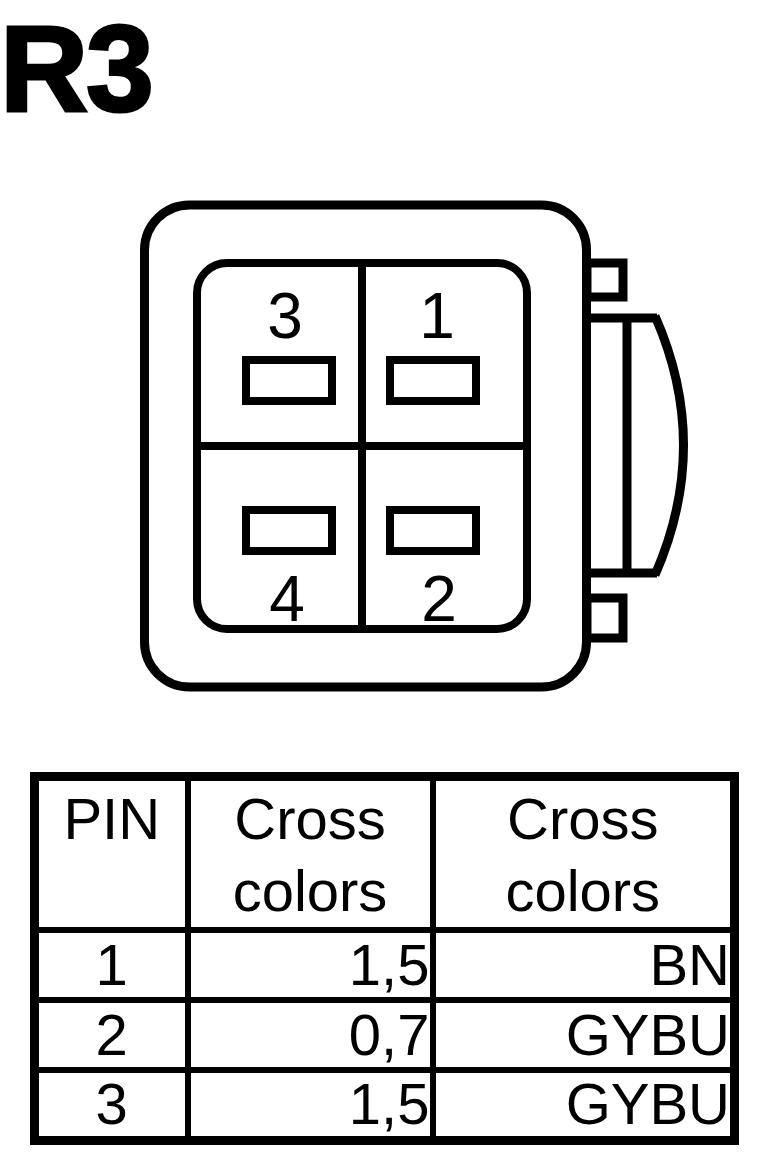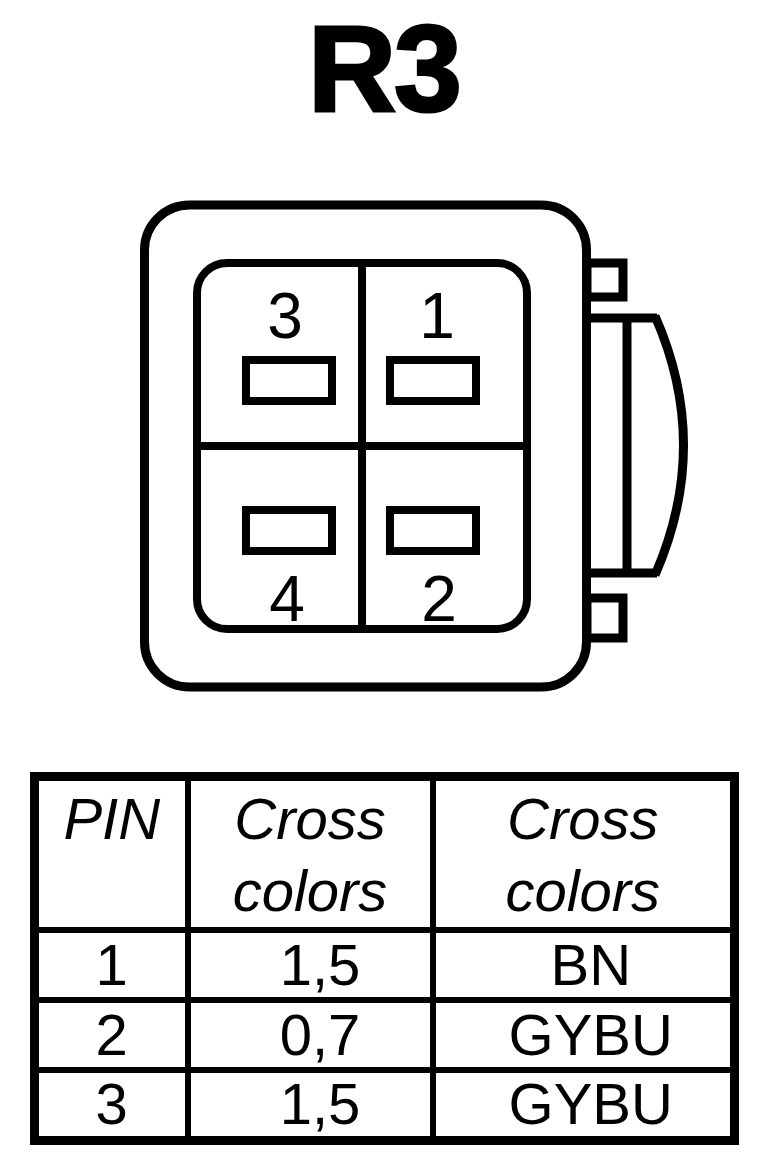--- a/index.html
+++ b/index.html
@@ -11,21 +11,21 @@
   body{
     position:relative;
     background:var(--bg);
     font-family:"Liberation Sans","DejaVu Sans",sans-serif;
     color:var(--ink);
     overflow:hidden;
   }
   .page-title{
     position:absolute;
     left:0; top:8px; width:768px;
-    text-align:center;
+    text-align:left;
     font-size:122px;
     font-weight:bold;
     line-height:1.0;
     letter-spacing:-2px;
     -webkit-text-stroke:3px var(--ink);
   }
   .connector-svg{
     position:absolute;
     left:0; top:0;
     width:768px; height:760px;
@@ -59,30 +59,29 @@
     font-weight:normal;
     overflow:hidden;
   }
   table.pinout{border:9px solid var(--ink);}
   table.pinout th{
     height:144px;
     vertical-align:top;
     text-align:center;
     line-height:72px;
     padding-top:2px;
-    font-style:italic;
   }
   table.pinout td{
     height:70px;
     vertical-align:middle;
     line-height:1;
   }
   td.cell-pin{text-align:center;}
-  td.cell-cross{text-align:center;padding-left:20px;}
-  td.cell-cable{text-align:center;padding-left:16px;}
+  td.cell-cross{text-align:right;padding-left:20px;}
+  td.cell-cable{text-align:right;padding-left:16px;}
 </style>
 </head>
 <body>
 
 <div class="page-title">R3</div>
 
 <svg class="connector-svg" viewBox="0 0 768 760">
 
   <g>
     <rect class="stroke" x="587" y="263" width="36" height="34" stroke-width="9"></rect>

